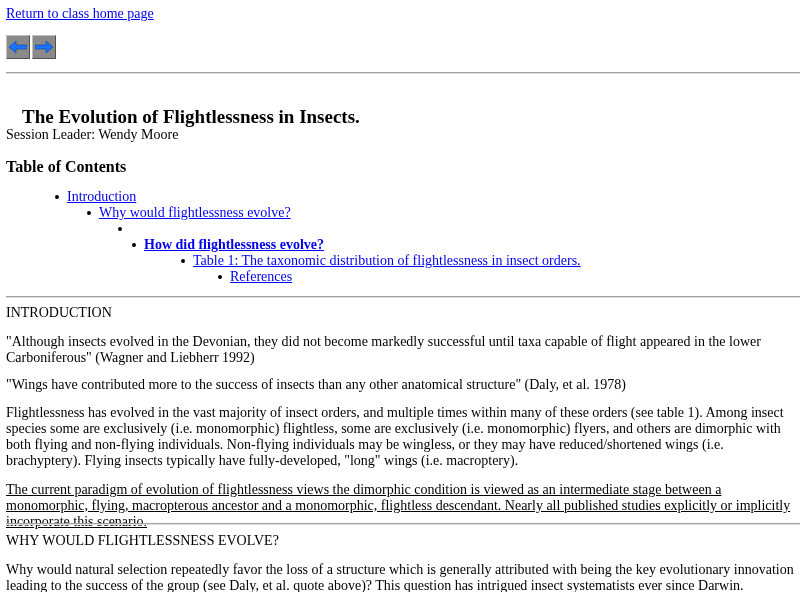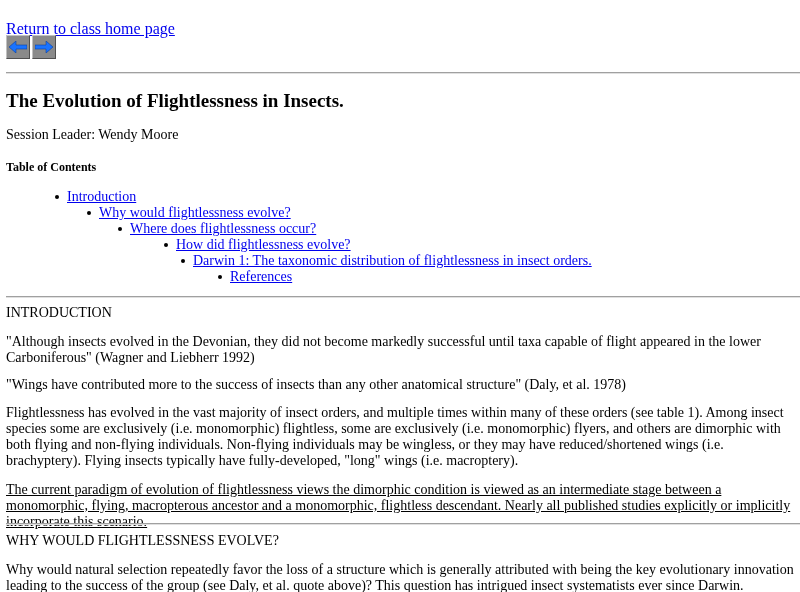--- a/index.html
+++ b/index.html
@@ -2,36 +2,36 @@
 <html><head>
 <meta charset="utf-8">
 <style>
   html, body { margin: 0; padding: 0; background: #ffffff; }
   body {
     width: 800px; height: 592px; overflow: hidden;
     font-family: "Liberation Serif", "DejaVu Serif", serif;
     font-size: 14px; color: #000; line-height: 16px;
   }
   a { color: #0000ee; text-decoration: underline; }
-  .top-link { position: absolute; left: 6px; top: 6px; font-size: 16px; margin-top: 15px; }
+  .top-link { position: absolute; left: 6px; top: 6px; font-size: 14px; }
   .nav { position: absolute; left: 6px; top: 35px; display: flex; gap: 2px; }
   .navbtn {
     width: 24px; height: 24px; background: #8a8a8a;
     border-top: 1px solid #c0c0c0; border-left: 1px solid #c0c0c0;
     border-right: 1px solid #505050; border-bottom: 1px solid #505050;
     box-sizing: border-box; display: flex; align-items: center; justify-content: center;
   }
   .navbtn svg { display: block; }
   hr {
     position: absolute; left: 6px; width: 794px; margin: 0;
     border: none; border-top: 1px solid #a0a0a0; border-bottom: 1px solid #e0e0e0; height: 0;
   }
   .abs { position: absolute; left: 6px; }
-  h1 { margin: 0; font-size: 19px; font-weight: bold; line-height: 22px; }
-  h2 { margin: 0; font-size: 12px; font-weight: bold; line-height: 18px; }
+  h1 { margin: 16px; font-size: 19px; font-weight: bold; line-height: 22px; }
+  h2 { margin: 0; font-size: 16px; font-weight: bold; line-height: 18px; }
   .toc { position: absolute; left: 0; top: 189px; }
   .toc-item { position: absolute; white-space: nowrap; font-size: 14px; line-height: 16px; }
   .bullet { display: inline-block; width: 4px; height: 4px; background: #000; border-radius: 50%; margin-right: 8px; vertical-align: middle; position: relative; top: -1px; }
   p { margin: 0; font-size: 14px; line-height: 16px; width: 790px; }
 </style>
 </head>
 <body>
 
 <a class="top-link" href="#">Return to class home page</a>
 
@@ -57,27 +57,27 @@
 <h2 class="abs" style="top:158px;">Table of Contents</h2>
 
 <div class="toc">
   <div class="toc-item" style="left:55px; top:0px;">
     <span class="bullet"></span><a href="#">Introduction</a>
   </div>
   <div class="toc-item" style="left:87px; top:16px;">
     <span class="bullet"></span><a href="#">Why would flightlessness evolve?</a>
   </div>
   <div class="toc-item" style="left:118px; top:32px;">
-    <span class="bullet"></span><a href="#">Where does flightlessness occur?</a>
+    <span class="bullet"></span>
   </div>
-  <div class="toc-item" style="left:164px; top:48px;">
+  <div class="toc-item" style="left:132px; top:48px;font-weight:bold;">
     <span class="bullet"></span><a href="#">How did flightlessness evolve?</a>
   </div>
   <div class="toc-item" style="left:181px; top:64px;">
-    <span class="bullet"></span><a href="#">Darwin 1: The taxonomic distribution of flightlessness in insect orders.</a>
+    <span class="bullet"></span><a href="#">Table 1: The taxonomic distribution of flightlessness in insect orders.</a>
   </div>
   <div class="toc-item" style="left:218px; top:80px;">
     <span class="bullet"></span><a href="#">References</a>
   </div>
 </div>
 
 <hr style="top:296px;">
 
 <div class="abs" style="top:305px;">INTRODUCTION</div>
 <p class="abs" style="top:334px;">"Although insects evolved in the Devonian, they did not become markedly successful until taxa capable of flight appeared in the lower Carboniferous" (Wagner and Liebherr 1992)</p>

